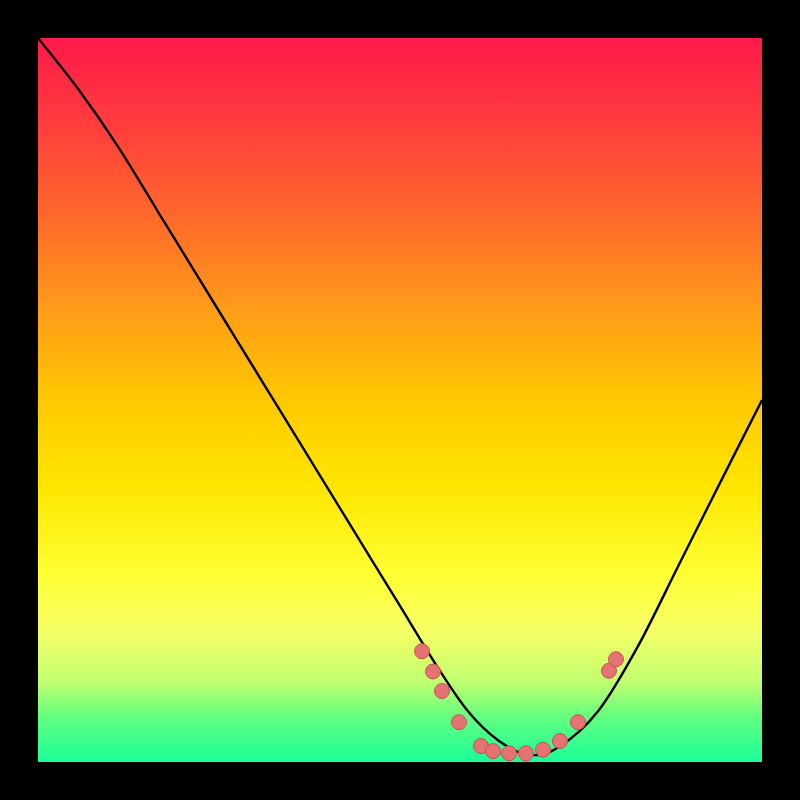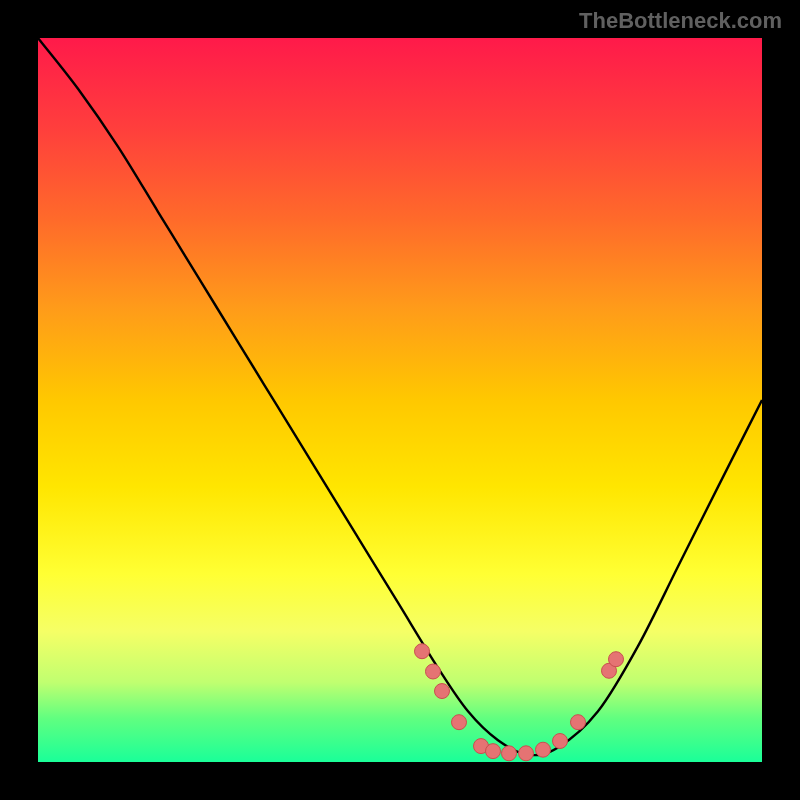--- a/index.html
+++ b/index.html
@@ -51,21 +51,20 @@
   top: 38px;
   width: 724px;
   height: 724px;
   z-index: 5;
 }
 </style>
 </head>
 <body>
 
 <div class="container">
-  <div class="watermark">TheBottleneck.com</div>
   <div class="plot-area"></div>
   <svg class="curve" viewBox="0 0 724 724">
     <path id="curve-path" fill="none" stroke="#000000" stroke-width="2.4" d="M 0 0 C 6.7 8.4, 26.7 32.6, 40 50.67999999999995 C 53.3 68.8, 66.7 88.1, 80 108.60000000000002 C 93.3 129.1, 106.7 152.0, 120 173.76 C 133.3 195.5, 146.7 217.2, 160 238.91999999999996 C 173.3 260.6, 186.7 282.4, 200 304.08000000000004 C 213.3 325.8, 226.7 347.5, 240 369.24 C 253.3 391.0, 266.7 412.7, 280 434.4 C 293.3 456.1, 306.7 477.8, 320 499.56 C 333.3 521.3, 346.7 543.0, 360 564.72 C 373.3 586.4, 388.3 611.8, 400 629.88 C 411.7 648.0, 420.0 661.3, 430 673.3199999999999 C 440.0 685.4, 450.0 695.0, 460 702.28 C 470.0 709.5, 480.0 715.6, 490 716.76 C 500.0 718.0, 508.3 716.8, 520 709.52 C 531.7 702.3, 546.7 690.2, 560 673.3199999999999 C 573.3 656.4, 586.7 632.3, 600 608.16 C 613.3 584.0, 626.7 555.1, 640 528.52 C 653.3 502.0, 666.0 476.6, 680 448.88 C 694.0 421.1, 716.7 376.5, 724 362"></path>
     <g id="markers">
         <circle cx="384" cy="613.2280000000001" r="7.5" fill="#e57373" stroke="#c94f4f" stroke-width="1"></circle>
         <circle cx="395" cy="633.5" r="7.5" fill="#e57373" stroke="#c94f4f" stroke-width="1"></circle>
         <circle cx="404" cy="653.048" r="7.5" fill="#e57373" stroke="#c94f4f" stroke-width="1"></circle>
         <circle cx="421" cy="684.18" r="7.5" fill="#e57373" stroke="#c94f4f" stroke-width="1"></circle>
         <circle cx="443" cy="708.072" r="7.5" fill="#e57373" stroke="#c94f4f" stroke-width="1"></circle>
         <circle cx="455" cy="713.14" r="7.5" fill="#e57373" stroke="#c94f4f" stroke-width="1"></circle>

